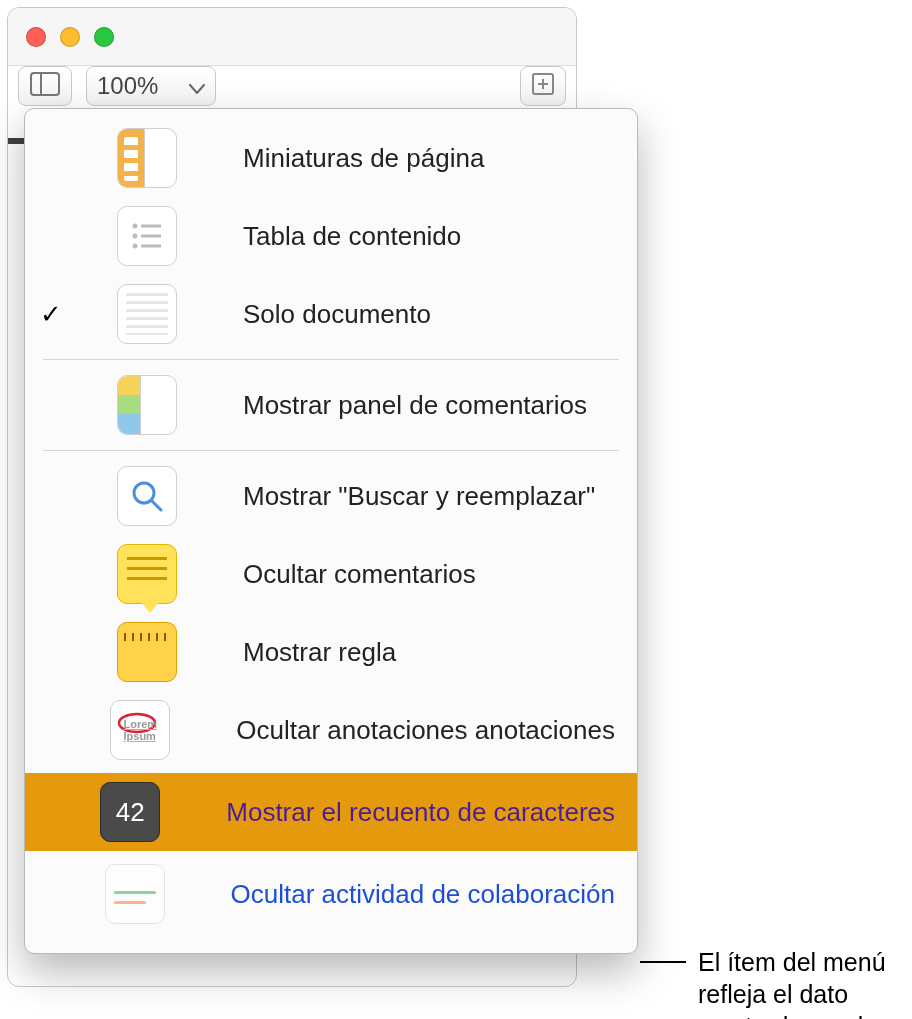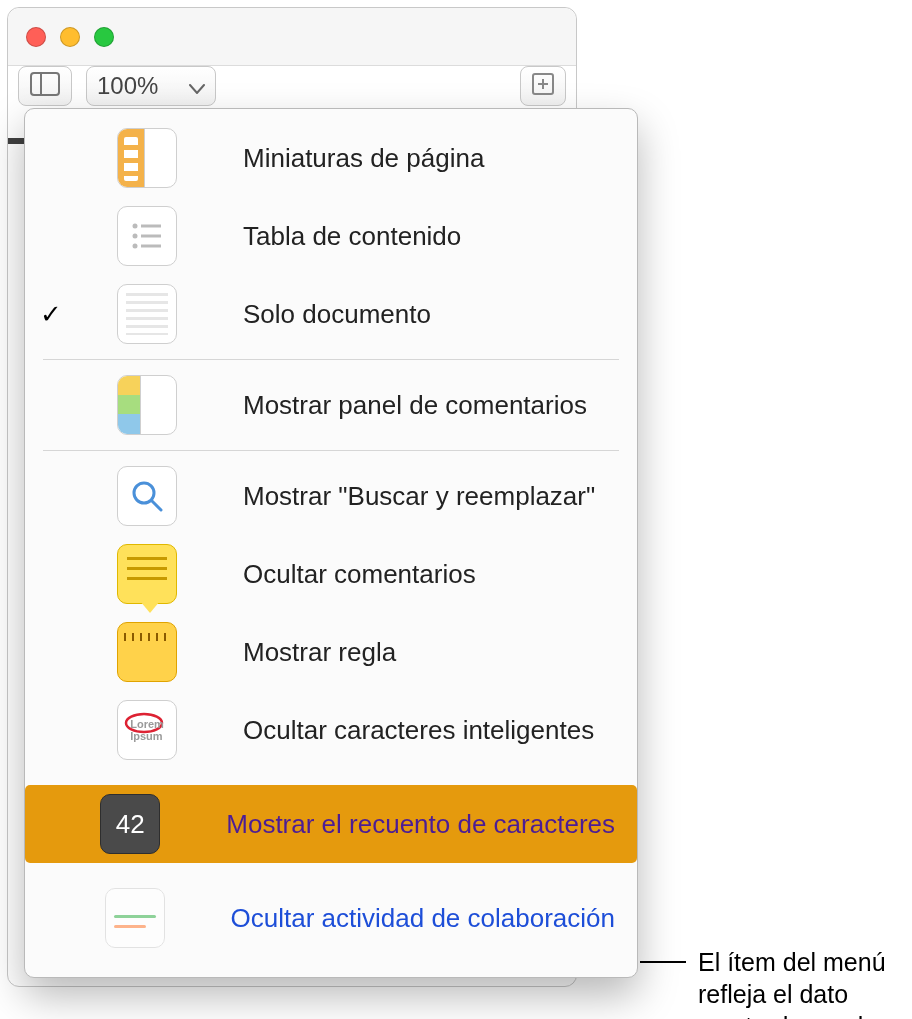--- a/index.html
+++ b/index.html
@@ -116,22 +116,22 @@
     flex: 0 0 60px;
   }
   .label {
     font-size: 26px;
     color: #222;
     white-space: nowrap;
   }
   .row.disabled .label { color: #1d4ed8; }
   .row.highlight {
     background: #e59a0d;
-    border-radius: 5px;
-    margin: 16px -6px;
+    border-radius: 0;
+    margin: 4px -6px;
     padding-left: 12px;
     padding-right: 22px;
   }
   .row.highlight .label { color: #4c1d95; font-weight: 500; }
   .sep {
     height: 1px;
     background: #d6d6d6;
     margin: 6px 12px;
   }
 
@@ -150,21 +150,21 @@
       border-top-left-radius:9px;border-bottom-left-radius:9px;}
   .tile.search { background:#fff; border:1px solid #cfcfcf; }
   .tile.ruler  { background:#ffd24a; border:1px solid #e0a300; position:relative;}
   .tile.ruler::after{content:"";position:absolute;left:6px;right:6px;top:10px;height:8px;
       background:repeating-linear-gradient(90deg,#8a5a00 0 2px, transparent 2px 8px);}
   .tile.note   { background:#ffe15a; border:1px solid #e0b800; position:relative;}
   .tile.note::after{content:"";position:absolute;left:22px;bottom:-10px;width:0;height:0;
       border-left:10px solid transparent;border-right:10px solid transparent;border-top:12px solid #ffe15a;}
   .tile.note::before{content:"";position:absolute;left:9px;right:9px;top:12px;height:30px;
       background:repeating-linear-gradient(#c79a00,#c79a00 3px,transparent 3px,transparent 10px);}
-  .tile.lorem  { background:#fff; border:1px solid #cfcfcf; position:relative; font-size:11px; line-height:12px; color:#b0b0b0; padding:18px; overflow:hidden;}
+  .tile.lorem  { background:#fff; border:1px solid #cfcfcf; position:relative; font-size:11px; line-height:12px; color:#b0b0b0; padding:18px; overflow:hidden;text-decoration:underline;}
   .tile.count  { background:#4a4a4a; border:1px solid #2e2e2e; color:#fff; font-size:26px; font-weight:500;}
   .tile.collab { background:#fff; border:1px solid #cfcfcf; position:relative; opacity:0.55;}
   .tile.collab::before{content:"";position:absolute;left:8px;right:8px;top:26px;height:3px;background:#36b24a;border-radius:2px;}
   .tile.collab::after {content:"";position:absolute;left:8px;right:18px;top:36px;height:3px;background:#ff7a30;border-radius:2px;}
 
   
   .callout-line {
     position: absolute;
     top: 961px;
     left: 640px;
@@ -289,21 +289,21 @@
     </div>
 
     <div class="row">
       <span class="check"></span>
       <span class="tile lorem">
         <svg width="52" height="52" viewBox="0 0 52 52" style="position:absolute;left:4px;top:4px">
           <ellipse cx="22" cy="18" rx="18" ry="9" fill="none" stroke="#d23" stroke-width="2.5"></ellipse>
         </svg>
         <span style="position:relative;color:#9a9a9a;font-weight:600">Lorem Ipsum</span>
       </span>
-      <span class="label">Ocultar caracteres inteligentes</span>
+      <span class="label">Ocultar anotaciones anotaciones</span>
     </div>
 
     <div class="row highlight">
       <span class="check"></span>
       <span class="tile count">
         <span>42</span>
       </span>
       <span class="label">Mostrar el recuento de caracteres</span>
     </div>
 

